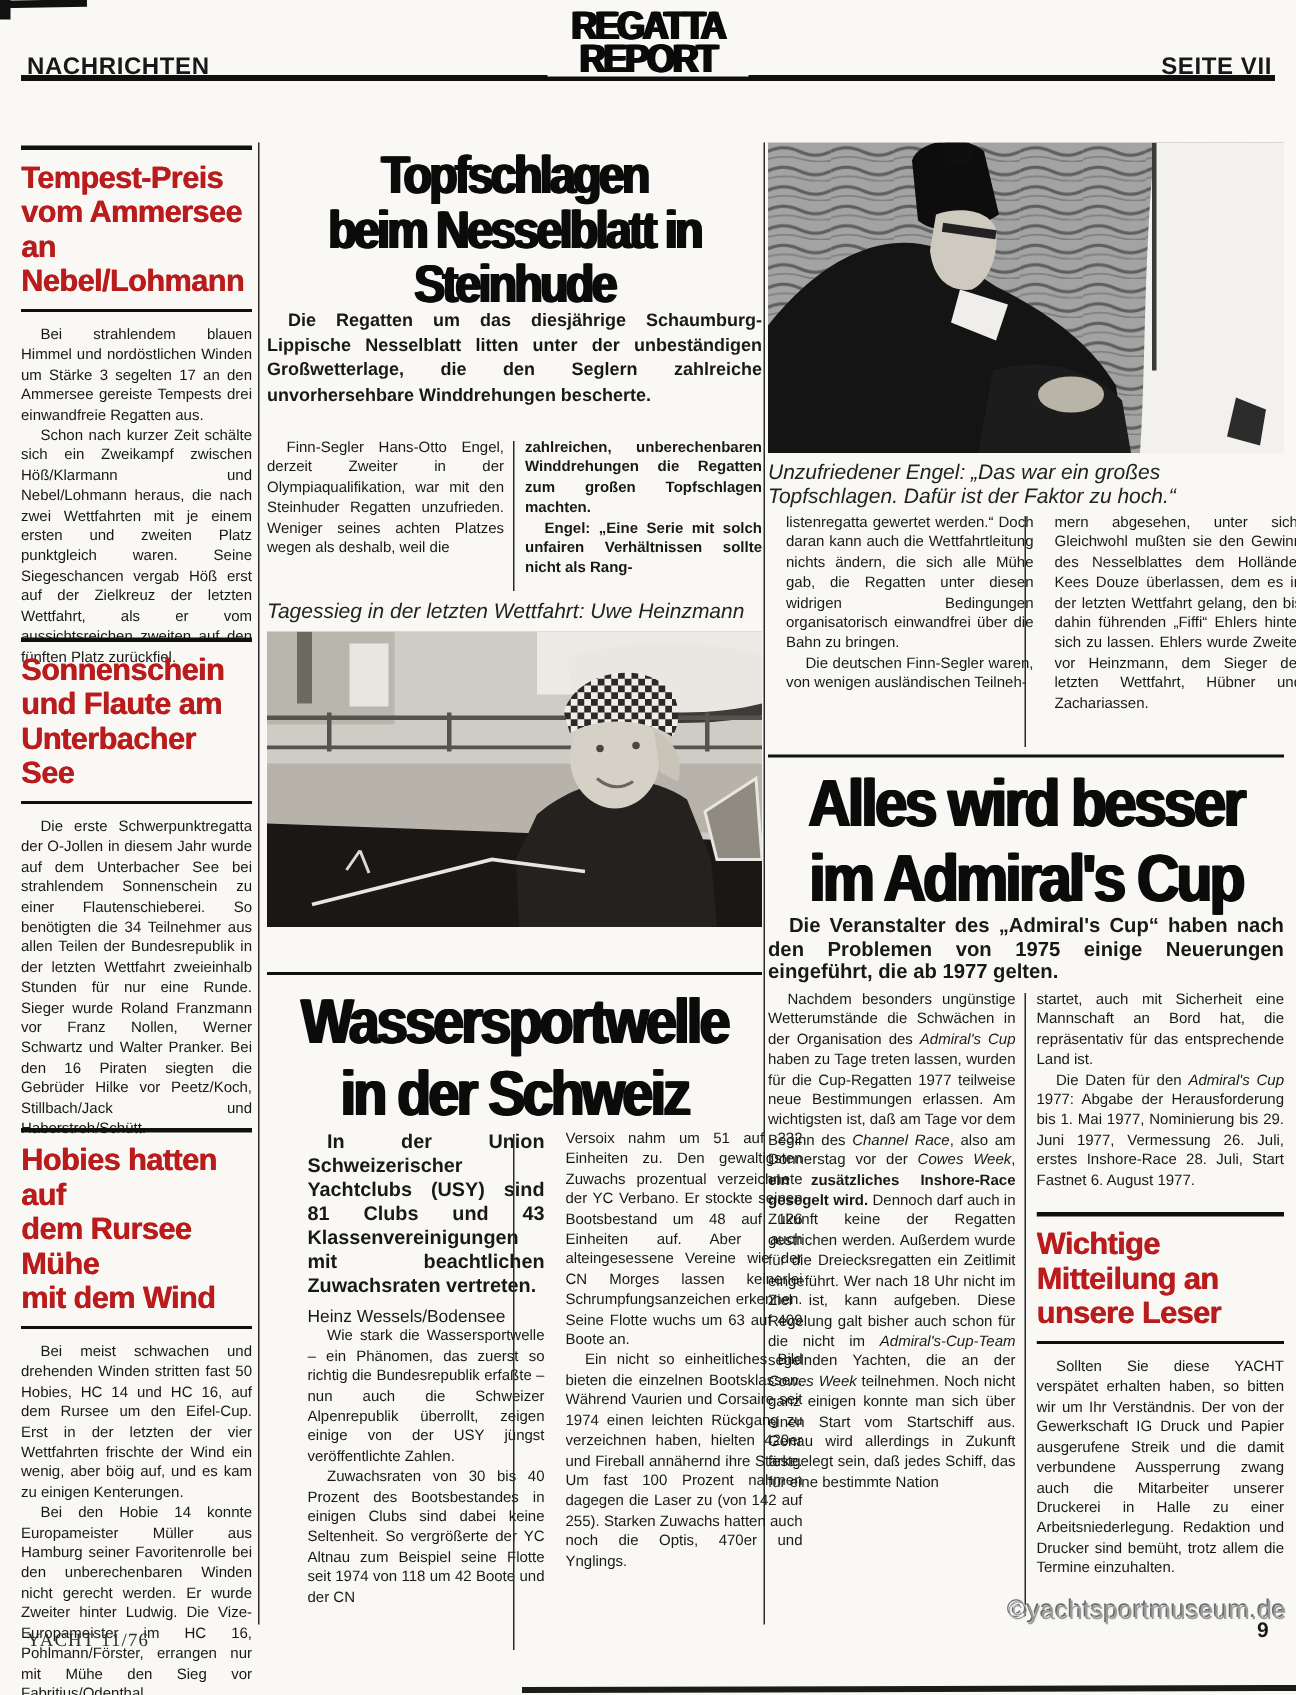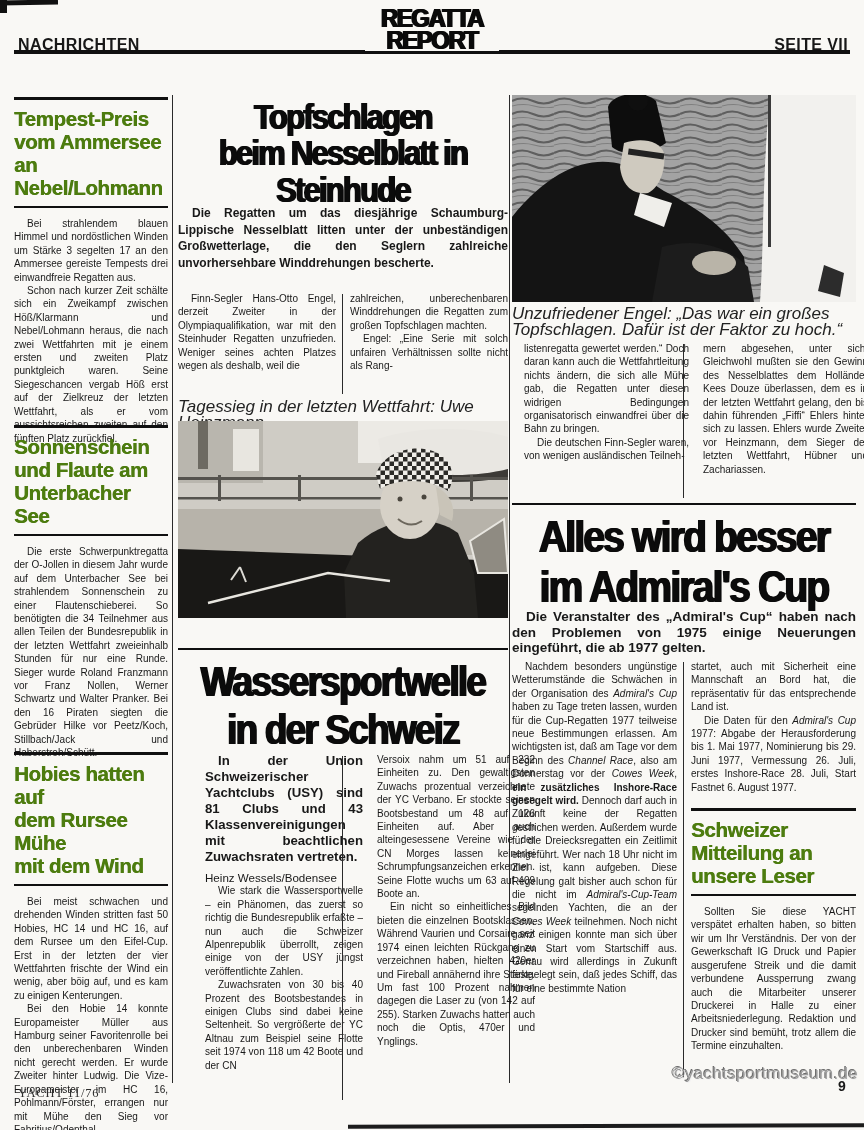--- a/index.html
+++ b/index.html
@@ -10,29 +10,29 @@
   .rule{position:absolute;background:#101010;}
   .vdiv{position:absolute;width:1px;background:#2a2a2a;}
   .art-rule-top{height:3px;background:#101010;margin:0 0 7px 0;}
   .art-rule-under{height:2px;background:#101010;margin:7px 0 9px 0;}
 
   
   .h-big{margin:0;font-weight:bold;text-align:center;white-space:pre-line;color:#0b0b0b;
          letter-spacing:-1.8px;text-shadow:0.9px 0 currentColor,-0.9px 0 currentColor;
          transform:scaleY(1.14);transform-origin:top center;}
   .h-sm{margin:0;font-weight:bold;font-size:20.5px;line-height:23px;letter-spacing:-0.4px;
-        white-space:pre-line;color:#4d7c0f;text-shadow:0.4px 0 currentColor;}
+        white-space:pre-line;color:#b91c1c;text-shadow:0.4px 0 currentColor;}
 
   
   .body{margin:0;font-size:10px;line-height:13.4px;text-align:justify;text-indent:13px;}
   .noindent{text-indent:0;}
   .lead{margin:0;font-weight:bold;font-size:12px;line-height:16.5px;text-align:justify;text-indent:14px;}
   .lead2{margin:0;font-weight:bold;font-size:13.2px;line-height:16px;text-align:justify;text-indent:13px;}
   .byline{margin:6px 0 0 0;font-size:11.6px;line-height:13.4px;text-indent:0;}
-  .caption{position:absolute;font-style:italic;font-size:17px;line-height:16px;color:#222;}
+  .caption{position:absolute;font-style:italic;font-size:14px;line-height:16px;color:#222;}
   .run-i{font-style:italic;}
   .run-b{font-weight:bold;}
 
   
   .kicker{position:absolute;top:36px;font-weight:bold;font-size:16px;letter-spacing:0.4px;}
   .masthead{position:absolute;left:0;right:0;top:7px;text-align:center;z-index:2;}
   .masthead .inner{display:inline-block;background:#f9f8f5;padding:0 16px;}
   .logo-line{font-weight:bold;font-size:24px;line-height:22px;letter-spacing:-1.5px;color:#0a0a0a;
              text-shadow:1px 0 currentColor,-1px 0 currentColor;transform:scaleY(1.1);}
 
@@ -109,21 +109,21 @@
 
   <h1 class="h-big" style="position:absolute;left:178px;width:330px;top:99px;font-size:31px;line-height:32px;">Topfschlagen
 beim Nesselblatt in
 Steinhude</h1>
   <p class="lead" style="position:absolute;left:178px;width:330px;top:205px;">Die Regatten um das diesjährige Schaumburg-Lippische Nesselblatt litten unter der unbeständigen Großwetterlage, die den Seglern zahlreiche unvorhersehbare Winddrehungen bescherte.</p>
 
   <div class="cols" style="left:178px;top:292px;width:330px;height:102px;gap:14px;">
     <div class="col" style="width:158px;">
       <p class="body">Finn-Segler Hans-Otto Engel, derzeit Zweiter in der Olympiaqualifikation, war mit den Steinhuder Regatten unzufrieden. Weniger seines achten Platzes wegen als deshalb, weil die</p>
     </div>
-    <div class="col" style="width:158px;">
+    <div class="col" style="width:158px;font-weight:bold;">
       <p class="body noindent">zahlreichen, unberechenbaren Winddrehungen die Regatten zum großen Topfschlagen machten.</p>
       <p class="body">Engel: „Eine Serie mit solch unfairen Verhältnissen sollte nicht als Rang-</p>
     </div>
   </div>
   <div class="vdiv" style="left:342px;top:294px;height:100px;"></div>
 
   <div class="caption" style="left:178px;width:330px;top:399px;">Tagessieg in der letzten Wettfahrt: Uwe Heinzmann</div>
 
   <div class="photo" style="left:178px;top:421px;width:330px;height:197px;">
     <svg width="330" height="197" viewBox="0 0 330 197">
@@ -223,21 +223,21 @@
   <div class="cols" style="left:512px;top:660px;width:344px;gap:14px;">
     <div class="col" style="width:165px;">
       <p class="body"><span>Nachdem besonders ungünstige Wetterumstände die Schwächen in der Organisation des </span><span class="run-i">Admiral's Cup</span><span> haben zu Tage treten lassen, wurden für die Cup-Regatten 1977 teilweise neue Bestimmungen erlassen. Am wichtigsten ist, daß am Tage vor dem Beginn des </span><span class="run-i">Channel Race</span><span>, also am Donnerstag vor der </span><span class="run-i">Cowes Week</span><span>, </span><span class="run-b">ein zusätzliches Inshore-Race gesegelt wird.</span><span> Dennoch darf auch in Zukunft keine der Regatten gestrichen werden. Außerdem wurde für die Dreiecksregatten ein Zeitlimit eingeführt. Wer nach 18 Uhr nicht im Ziel ist, kann aufgeben. Diese Regelung galt bisher auch schon für die nicht im </span><span class="run-i">Admiral's-Cup-Team</span><span> segelnden Yachten, die an der </span><span class="run-i">Cowes Week</span><span> teilnehmen. Noch nicht ganz einigen konnte man sich über einen Start vom Startschiff aus. Genau wird allerdings in Zukunft festgelegt sein, daß jedes Schiff, das für eine bestimmte Nation</span></p>
     </div>
     <div class="col" style="width:165px;">
       <p class="body noindent">startet, auch mit Sicherheit eine Mannschaft an Bord hat, die repräsentativ für das entsprechende Land ist.</p>
       <p class="body"><span>Die Daten für den </span><span class="run-i">Admiral's Cup</span><span> 1977: Abgabe der Herausforderung bis 1. Mai 1977, Nominierung bis 29. Juni 1977, Vermessung 26. Juli, erstes Inshore-Race 28. Juli, Start Fastnet 6. August 1977.</span></p>
 
       <div style="margin-top:14px;">
         <div class="art-rule-top"></div>
-        <h2 class="h-sm">Schweizer
+        <h2 class="h-sm">Wichtige
 Mitteilung an
 unsere Leser</h2>
         <div class="art-rule-under"></div>
         <p class="body">Sollten Sie diese YACHT verspätet erhalten haben, so bitten wir um Ihr Verständnis. Der von der Gewerkschaft IG Druck und Papier ausgerufene Streik und die damit verbundene Aussperrung zwang auch die Mitarbeiter unserer Druckerei in Halle zu einer Arbeitsniederlegung. Redaktion und Drucker sind bemüht, trotz allem die Termine einzuhalten.</p>
       </div>
     </div>
   </div>
   <div class="vdiv" style="left:683px;top:662px;height:416px;"></div>
 
   <div class="pagenum">9</div>

